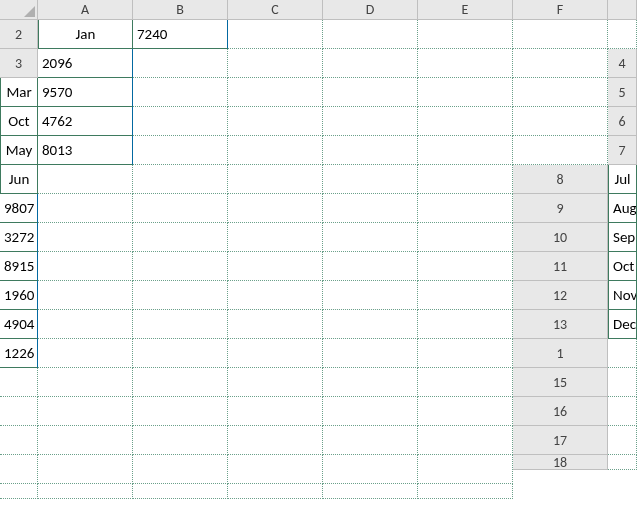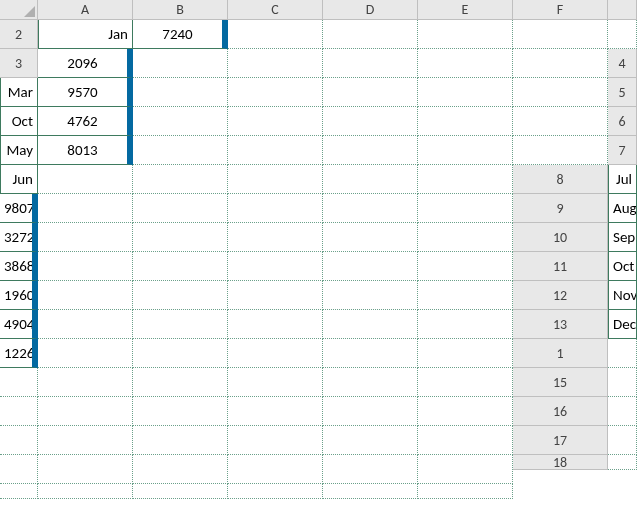--- a/index.html
+++ b/index.html
@@ -62,26 +62,26 @@
       border-bottom: 1px dotted #6aa08a;
       height: 29px;
       line-height: 29px;
       padding: 0 4px;
       white-space: nowrap;
       overflow: hidden;
     }
     .cell.filled-a {
       border-right: 1px solid #3e7a5e;
       border-bottom: 1px solid #3e7a5e;
-      text-align: right;
+      text-align: center;
     }
     .cell.filled-b {
-      border-right: 6px solid #0369a1;
+      border-right: 1px solid #0369a1;
       border-bottom: 1px solid #3e7a5e;
-      text-align: center;
+      text-align: left;
     }
     .cell.col-a-filled {
       border-left: 1px solid #3e7a5e;
     }
   </style>
 </head>
 <body>
 
 <div class="spreadsheet">
   <div class="corner"></div>
@@ -158,21 +158,21 @@
   <div class="cell filled-a col-a-filled">Aug</div>
   <div class="cell filled-b">3272</div>
   <div class="cell"></div>
   <div class="cell"></div>
   <div class="cell"></div>
   <div class="cell"></div>
   <div class="cell"></div>
 
   <div class="row-header">10</div>
   <div class="cell filled-a col-a-filled">Sep</div>
-  <div class="cell filled-b">3868</div>
+  <div class="cell filled-b">8915</div>
   <div class="cell"></div>
   <div class="cell"></div>
   <div class="cell"></div>
   <div class="cell"></div>
   <div class="cell"></div>
 
   <div class="row-header">11</div>
   <div class="cell filled-a col-a-filled">Oct</div>
   <div class="cell filled-b">1960</div>
   <div class="cell"></div>

